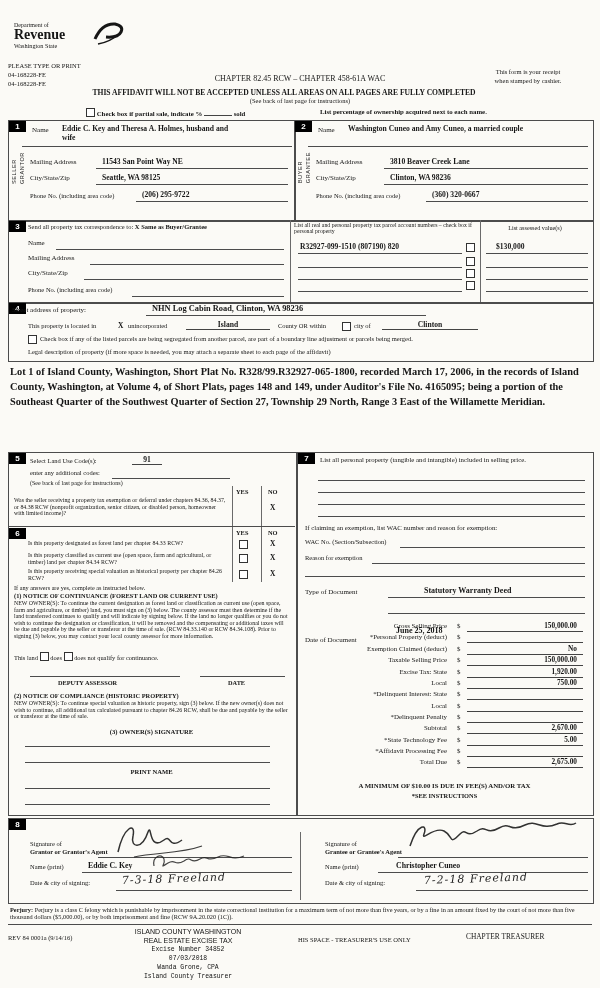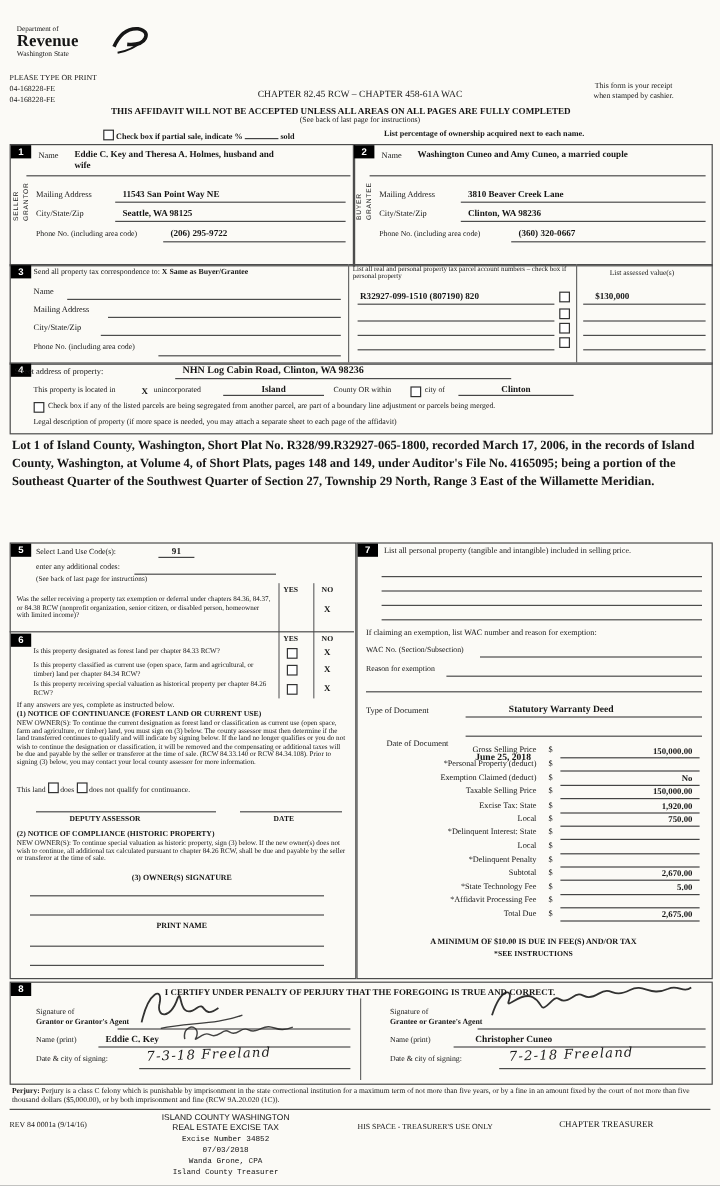--- a/index.html
+++ b/index.html
@@ -219,21 +219,21 @@
   <div class="hline" style="left:318px;top:516px;width:267px;"></div>
   <div class="a" style="left:305px;top:524px;width:282px;font-size:6.8px;">If claiming an exemption, list WAC number and reason for exemption:</div>
   <div class="a lbl65" style="left:305px;top:538px;">WAC No. (Section/Subsection)</div>
   <div class="hline" style="left:400px;top:547px;width:185px;"></div>
   <div class="a lbl65" style="left:305px;top:554px;">Reason for exemption</div>
   <div class="hline" style="left:372px;top:563px;width:213px;"></div>
   <div class="hline" style="left:305px;top:576px;width:280px;"></div>
   <div class="a lbl" style="left:305px;top:588px;">Type of Document</div>
   <div class="a b" style="left:396px;top:586px;font-size:8px;margin-left:28px;">Statutory Warranty Deed</div>
   <div class="hline" style="left:388px;top:597px;width:197px;"></div>
-  <div class="a lbl" style="left:305px;top:616px;margin-left:17px;">Date of Document</div>
+  <div class="a lbl" style="left:305px;top:636px;">Date of Document</div>
   <div class="a b" style="left:396px;top:626px;font-size:8px;">June 25, 2018</div>
   <div class="hline" style="left:388px;top:613px;width:197px;"></div>
 
   <div class="a prow" style="top:622px;">
     <span class="plabel">Gross Selling Price</span>
     <span class="pdollar">$</span>
     <span class="pline"><span class="pval">150,000.00</span></span>
   </div>
   <div class="a prow" style="top:633px;">
     <span class="plabel">*Personal Property (deduct)</span>
@@ -294,21 +294,20 @@
     <span class="plabel">Total Due</span>
     <span class="pdollar">$</span>
     <span class="pline"><span class="pval">2,675.00</span></span>
   </div>
 
   <div class="a b ctr" style="left:297px;top:782px;width:295px;font-size:6.8px;">A MINIMUM OF $10.00 IS DUE IN FEE(S) AND/OR TAX</div>
   <div class="a b ctr" style="left:297px;top:792px;width:295px;font-size:6.4px;">*SEE INSTRUCTIONS</div>
 
   <div class="sec" style="left:8px;top:818px;width:584px;height:84px;"></div>
   <div class="numbox" style="left:9px;top:819px;">8</div>
-  <div class="a b ctr" style="left:30px;top:822px;width:540px;font-size:7.4px;">I CERTIFY UNDER PENALTY OF PERJURY THAT THE FOREGOING IS TRUE AND CORRECT.</div>
 
   <div class="a lbl65" style="left:30px;top:840px;">Signature of</div>
   <div class="a b lbl65" style="left:30px;top:848px;">Grantor or Grantor's Agent</div>
   <div class="hline" style="left:98px;top:857px;width:194px;"></div>
   <div class="a" style="left:110px;top:818px;">
     <svg width="160" height="42" viewBox="0 0 160 42">
       <path d="M8 34 C14 8 26 4 23 18 C20 30 32 32 38 14 C42 4 38 34 54 22 C62 16 58 32 72 22" fill="none" stroke="#1c1c1c" stroke-width="1.5" opacity="0.9"></path>
       <path d="M24 39 C46 34 70 36 92 28" fill="none" stroke="#1c1c1c" stroke-width="1.1" opacity="0.85"></path>
     </svg>
   </div>

